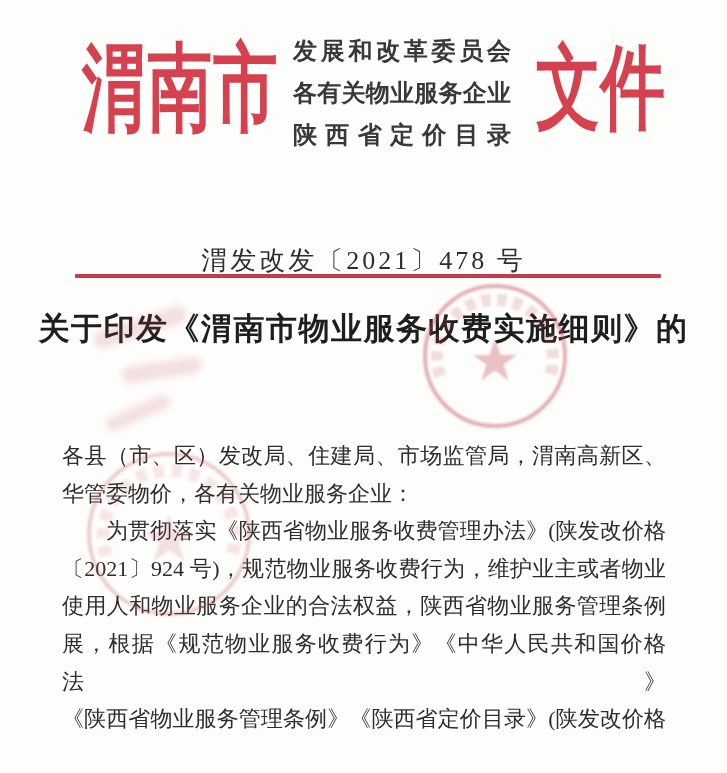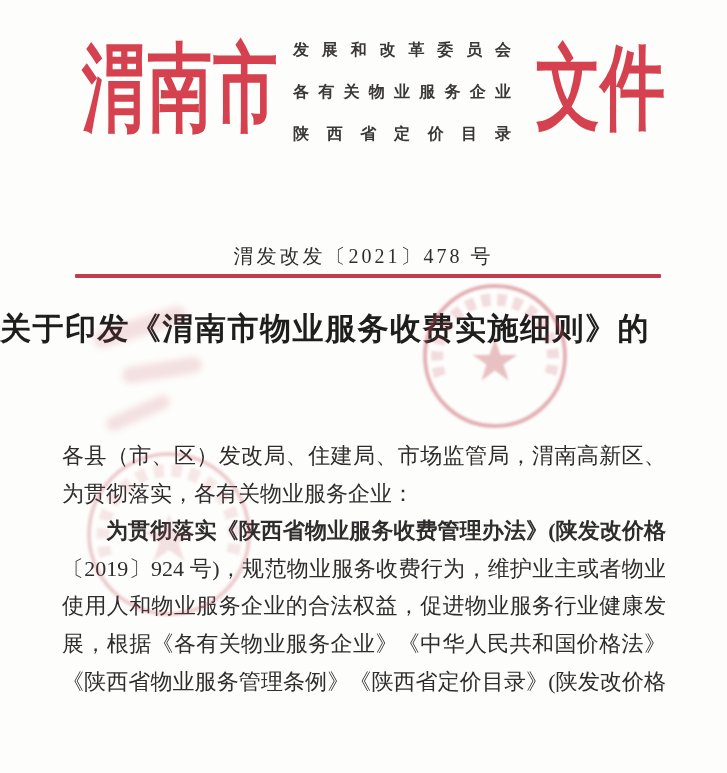--- a/index.html
+++ b/index.html
@@ -14,66 +14,66 @@
 
   
   .hdr-city {
     position: absolute; left: 82px; top: 36px;
     font-size: 96px; font-weight: bold; line-height: 105px;
     transform: scaleX(0.67); transform-origin: left top;
     white-space: nowrap; letter-spacing: 2px;
   }
   .hdr-agencies {
     position: absolute; left: 293px; top: 30px; width: 218px;
-    font-family: Liberation Mono, monospace;
-    font-size: 16px; font-weight: bold; line-height: 42px;
+    font-family: Liberation Sans, sans-serif;
+    font-size: 24px; font-weight: bold; line-height: 42px;
     color: #3a3738;
   }
   .hdr-agencies .agency-line {
     text-align: justify; text-align-last: justify; width: 100%;
   }
   .hdr-doctype {
     position: absolute; left: 536px; top: 38px;
     font-size: 92px; font-weight: bold; line-height: 100px;
     transform: scaleX(0.70); transform-origin: left top;
     white-space: nowrap;
   }
 
   
   .doc-number {
     position: absolute; left: 0; right: 0; top: 243px;
     text-align: center;
-    font-size: 20px; color: #2f2e2e; letter-spacing: 3px;
+    font-size: 26px; color: #2f2e2e; letter-spacing: 3px;
     white-space: nowrap;
   }
   .red-divider {
     position: absolute; left: 75px; top: 274px;
     width: 586px; height: 4px;
     border-radius: 1px;
   }
 
   
   .doc-title {
     position: absolute; left: 0; right: 0; top: 306px;
-    text-align: left;
+    text-align: center;
     font-size: 31px; font-weight: bold; color: #1f1e1e;
     line-height: 46px; letter-spacing: 1.5px;
   }
 
   
   .doc-body {
     position: absolute; left: 62px; top: 437px; width: 604px;
     font-size: 22px; color: #2e2c2d; line-height: 37.6px;
   }
   .doc-body .line { width: 100%; white-space: nowrap; }
   .doc-body .line.fill {
     white-space: normal;
     text-align: justify; text-align-last: justify;
   }
-  .doc-body .line.indent { text-indent: 2em; font-weight: bold; }
+  .doc-body .line.indent { text-indent: 2em; }
 
   
   .seal { position: absolute; pointer-events: none; }
   .seal-main { left: 418px; top: 281px; width: 154px; height: 150px; }
   .seal-ghost { left: 80px; top: 448px; width: 178px; height: 172px; }
   .smudge {
     position: absolute; border-radius: 10px;
     filter: blur(3px); opacity: 0.16;
   }
   .smudge.s1 { left: 92px;  top: 318px; width: 96px; height: 18px; transform: rotate(-18deg); }
@@ -98,25 +98,25 @@
   <div class="doc-number">渭发改发〔2021〕478 号</div>
 
   <div class="red-divider" style="background: rgb(196, 59, 78);"></div>
 
   <div class="doc-title">
     <div>关于印发《渭南市物业服务收费实施细则》的</div>
   </div>
 
   <div class="doc-body">
       <div class="line fill">各县（市、区）发改局、住建局、市场监管局，渭南高新区、</div>
-      <div class="line">为贯彻落实，各有关物业服务企业：</div>
+      <div class="line">华管委物价，各有关物业服务企业：</div>
       <div class="line fill indent">为贯彻落实《陕西省物业服务收费管理办法》(陕发改价格</div>
-      <div class="line fill">〔2019〕924 号)，规范物业服务收费行为，维护业主或者物业</div>
-      <div class="line fill">使用人和物业服务企业的合法权益，促进物业服务行业健康发</div>
-      <div class="line fill">展，根据《各有关物业服务企业》《中华人民共和国价格法》</div>
+      <div class="line fill">〔2021〕924 号)，规范物业服务收费行为，维护业主或者物业</div>
+      <div class="line fill">使用人和物业服务企业的合法权益，陕西省物业服务管理条例</div>
+      <div class="line fill">展，根据《规范物业服务收费行为》《中华人民共和国价格法》</div>
       <div class="line fill">《陕西省物业服务管理条例》《陕西省定价目录》(陕发改价格</div>
     </div>
 
   <div class="seal seal-main">
     <svg width="154" height="150" viewBox="0 0 154 150">
       <defs>
           <filter id="b1">
             <feGaussianBlur stdDeviation="0.9"></feGaussianBlur>
           </filter>
         </defs>

